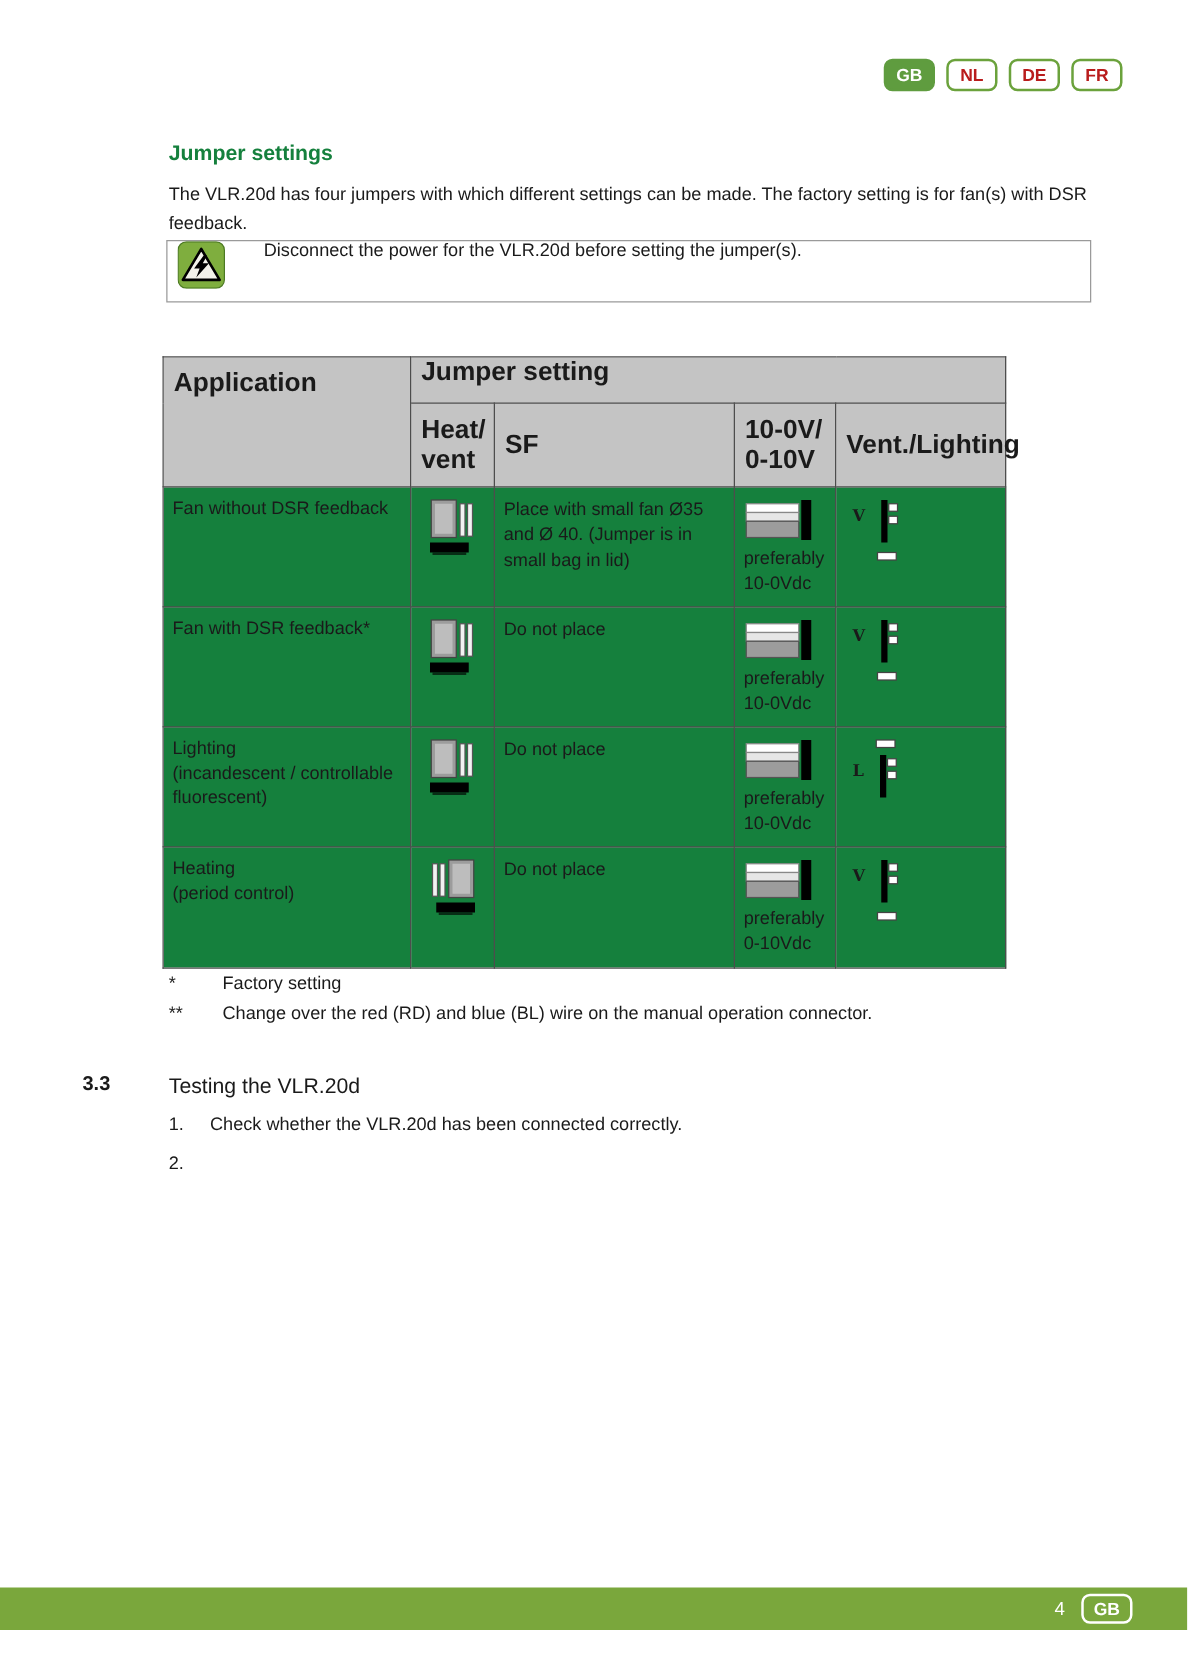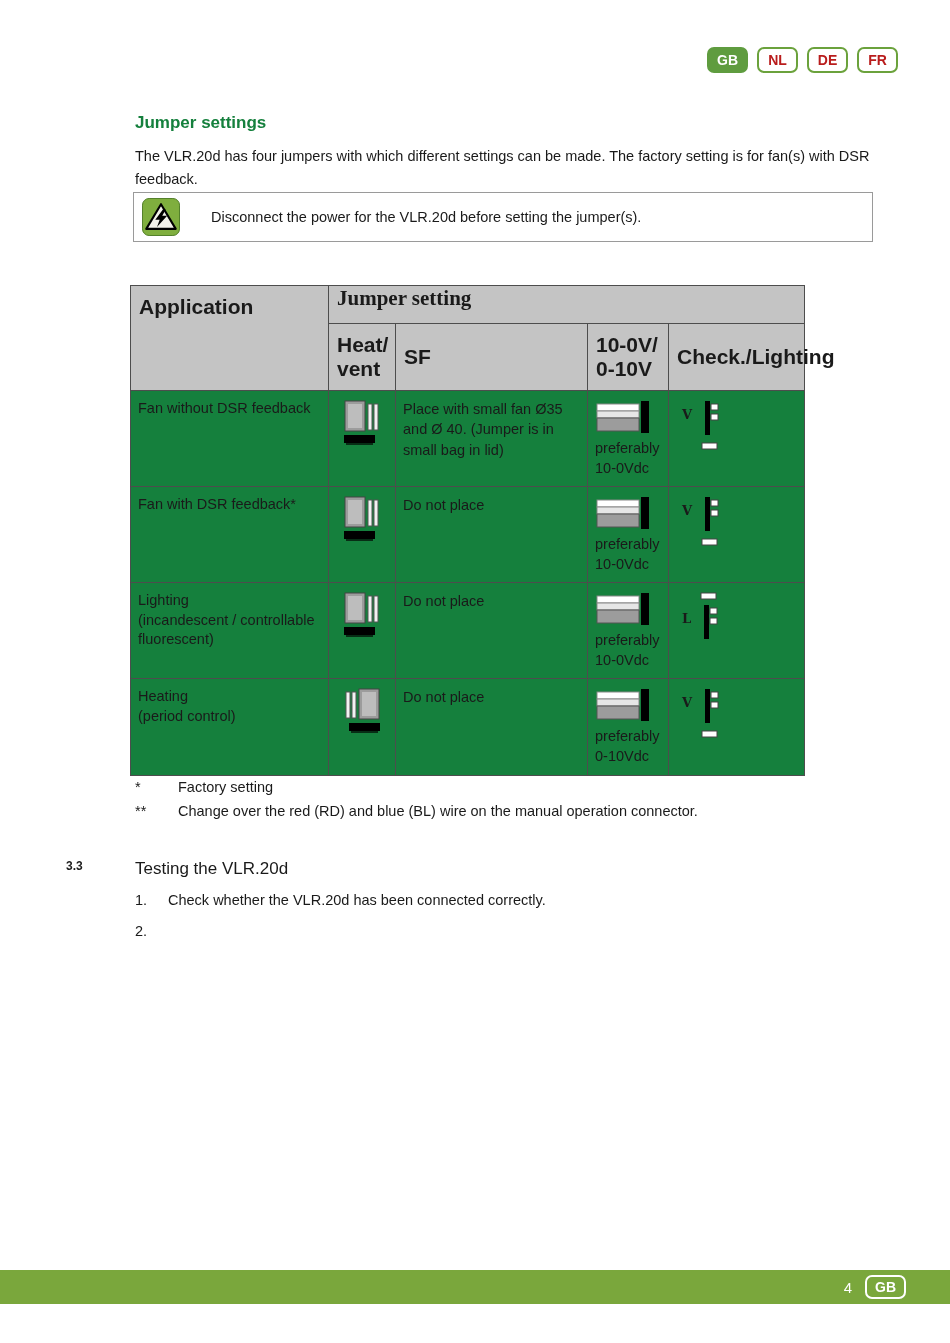--- a/index.html
+++ b/index.html
@@ -13,50 +13,50 @@
     display: flex; align-items: center; justify-content: center;
     color: #b91c1c; font-weight: bold; font-size: 14px; cursor: pointer; background: #fff; }
   .lang-tab.active { background: #5f9c3f; border-color: #5f9c3f; color: #fff; }
 
   
   .title { position: absolute; left: 135px; top: 113px; font-size: 17px; font-weight: bold; color: #15803d; }
   .intro { position: absolute; left: 135px; top: 145px; width: 737px; font-size: 14.5px; line-height: 1.6; }
 
   
   .warning-box { position: absolute; left: 133px; top: 192px; width: 740px; height: 50px;
-    border: 1px solid #9a9a9a; display: flex; align-items: center; background: #fff; }
+    border: 1px solid #9a9a9a; display: flex; background: #fff; }
   .warning-icon { margin-left: 8px; width: 38px; height: 38px; flex: 0 0 auto; }
   .warning-text { margin-left: 31px; font-size: 14.5px; }
 
   
   .jumper-table { position: absolute; left: 130px; top: 285px; border-collapse: collapse; table-layout: fixed; width: 674px; font-size: 14.5px; }
   .jumper-table th, .jumper-table td { border: 1px solid #4d4d4d; vertical-align: top; }
   .jumper-table th { background: #c4c4c4; text-align: left; font-size: 21px; padding: 9px 8px; white-space: pre-line; }
-  .jumper-table .group-th { height: 29px; vertical-align: middle; padding-top: 0; padding-bottom: 12px; font-family: Liberation Serif, serif; }
+  .jumper-table .group-th { height: 29px; vertical-align: middle; padding-top: 0; padding-bottom: 12px; }
   .jumper-table .app-th { vertical-align: top; }
   .jumper-table .sub-th { height: 62px; vertical-align: middle; }
   .jumper-table td { padding: 8px 7px; background: #15803d; }
   .app-cell { white-space: pre-line; line-height: 1.35; }
   .hv-cell { text-align: center; padding-top: 10px; }
   .sf-cell { line-height: 1.4; }
   .volt-cell { padding-top: 10px; }
   .volt-text { margin-top: 4px; line-height: 1.35; }
   .vent-cell { padding-top: 8px; }
   .vent-wrap { display: flex; align-items: flex-start; gap: 4px; padding-left: 6px; }
   .vent-letter { font-family: "DejaVu Serif", serif; font-weight: bold; font-size: 13px; margin-top: 8px; }
   .vent-wrap.mid .vent-letter { margin-top: 20px; }
   .row1 { height: 88px; } .row2 { height: 88px; } .row3 { height: 88px; } .row4 { height: 92px; }
 
   
   .footnotes { position: absolute; left: 135px; top: 777px; width: 745px; font-size: 14.5px; }
   .footnote { display: flex; margin-bottom: 2px; line-height: 1.5; }
   .fn-marker { display: inline-block; width: 43px; flex: 0 0 auto; }
 
   
-  .section-number { position: absolute; left: 66px; top: 859px; font-size: 12px; font-weight: bold; }
+  .section-number { position: absolute; left: 66px; top: 859px; font-size: 16px; font-weight: bold; }
   .section-title  { position: absolute; left: 135px; top: 859px; font-size: 17px; font-weight: normal; }
   .steps { position: absolute; left: 135px; top: 890px; width: 740px; font-size: 14.5px; }
   .step { display: flex; margin-bottom: 10px; line-height: 1.45; }
   .step-num { display: inline-block; width: 33px; flex: 0 0 auto; }
 
   
   .footer-bar { position: absolute; left: 0; top: 1270px; width: 950px; height: 34px; background: #7aa73c;
     display: flex; align-items: center; justify-content: flex-end; padding-right: 44px; gap: 13px; }
   .page-num { color: #fff; font-size: 15px; }
   .footer-badge { min-width: 41px; height: 24px; border: 2px solid #fff; border-radius: 7px;
@@ -103,21 +103,21 @@
       <tr>
         <th class="app-th" rowspan="2">Application</th>
         <th class="group-th" colspan="4">Jumper setting</th>
       </tr>
       <tr>
         <th class="sub-th">Heat/
 vent</th>
         <th class="sub-th">SF</th>
         <th class="sub-th">10-0V/
 0-10V</th>
-        <th class="sub-th">Check./Lighting</th>
+        <th class="sub-th">Vent./Lighting</th>
       </tr>
     </thead>
     <tbody>
 
       <tr class="row1">
         <td class="app-cell">Fan without DSR feedback</td>
         <td class="hv-cell">
           <svg class="hv-graphic" width="40" height="50" viewBox="0 0 40 50">
             <rect x="3" y="2" width="20" height="30" fill="#9c9c9c" stroke="#444"></rect>
             <rect x="6" y="5" width="14" height="24" fill="#bdbdbd"></rect>

